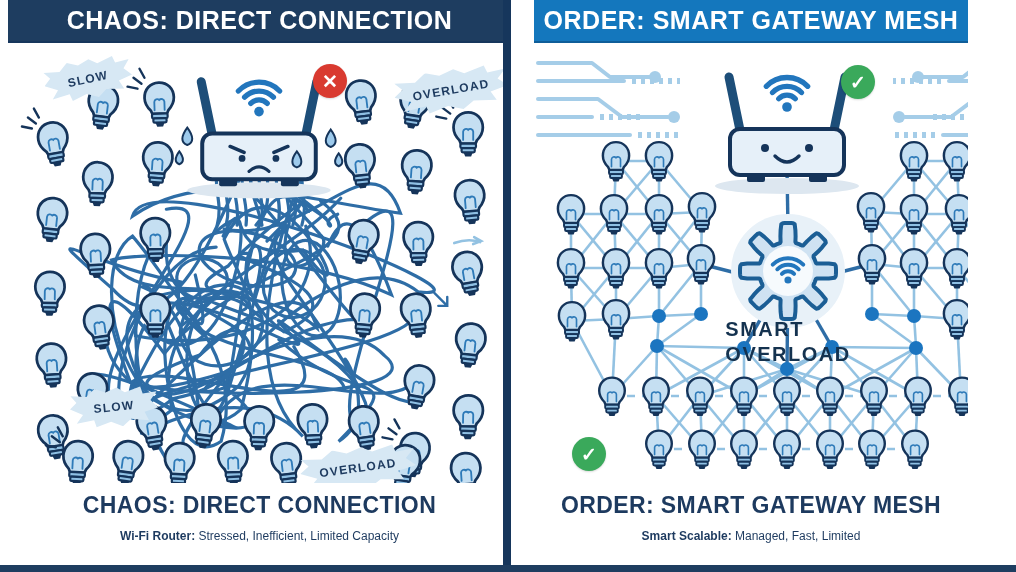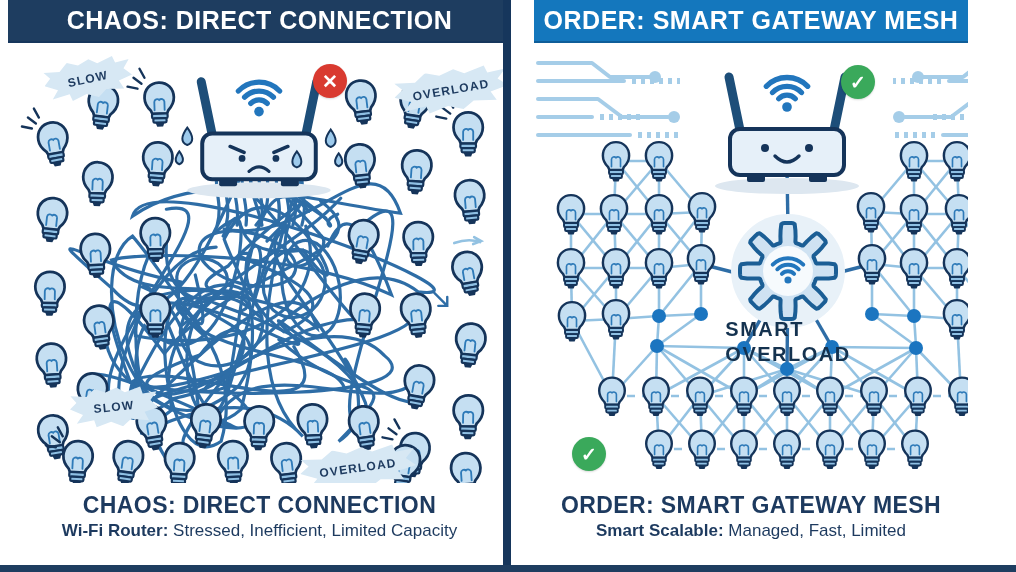--- a/index.html
+++ b/index.html
@@ -12,21 +12,21 @@
   .divider{position:absolute;left:503px;top:0;width:8px;height:572px;background:#16365c}
   .bottom-strip{position:absolute;left:0;top:565px;width:1016px;height:7px;background:#1e3d60}
   .hdr{height:43px;display:flex;align-items:center;justify-content:center;
     color:#fff;font-weight:bold;font-size:25px;letter-spacing:.5px;white-space:nowrap}
   .hdr.navy{background:#1e3d60;border-bottom:2px solid #16365c}
   .hdr.blue{background:#1477bd;border-bottom:2px solid #0f5e99}
   .fig{position:relative;height:440px;overflow:hidden}
   .fig svg{position:absolute;left:0;top:0}
   .caption{height:83px;text-align:center;padding-top:9px}
   .cap-title{font-size:23px;font-weight:bold;color:#1d3a5f;letter-spacing:.4px}
-  .cap-line{font-size:17px;color:#1d3a5f;line-height:1.3;margin-top:1px}
+  .cap-line{font-size:12px;color:#1d3a5f;line-height:1.3;margin-top:10px}
   .cap-line b{font-weight:bold}
   .burst{position:absolute;display:flex;align-items:center;justify-content:center;
     background:#d7e8f4;color:#1d3a5f;font-weight:bold;font-size:12px;letter-spacing:1.2px;
     transform-origin:center;
     clip-path:polygon(0% 45%,8% 30%,2% 12%,20% 18%,30% 0%,42% 12%,55% 2%,64% 16%,82% 6%,
       84% 24%,100% 22%,92% 42%,100% 62%,84% 70%,88% 92%,68% 84%,58% 100%,45% 86%,
       28% 96%,26% 78%,6% 82%,14% 62%)}
   .status{position:absolute;width:34px;height:34px;border-radius:50%;display:flex;
     align-items:center;justify-content:center;color:#fff;font-size:19px;font-weight:bold;
     box-shadow:0 1px 2px rgba(0,0,0,.15)}

